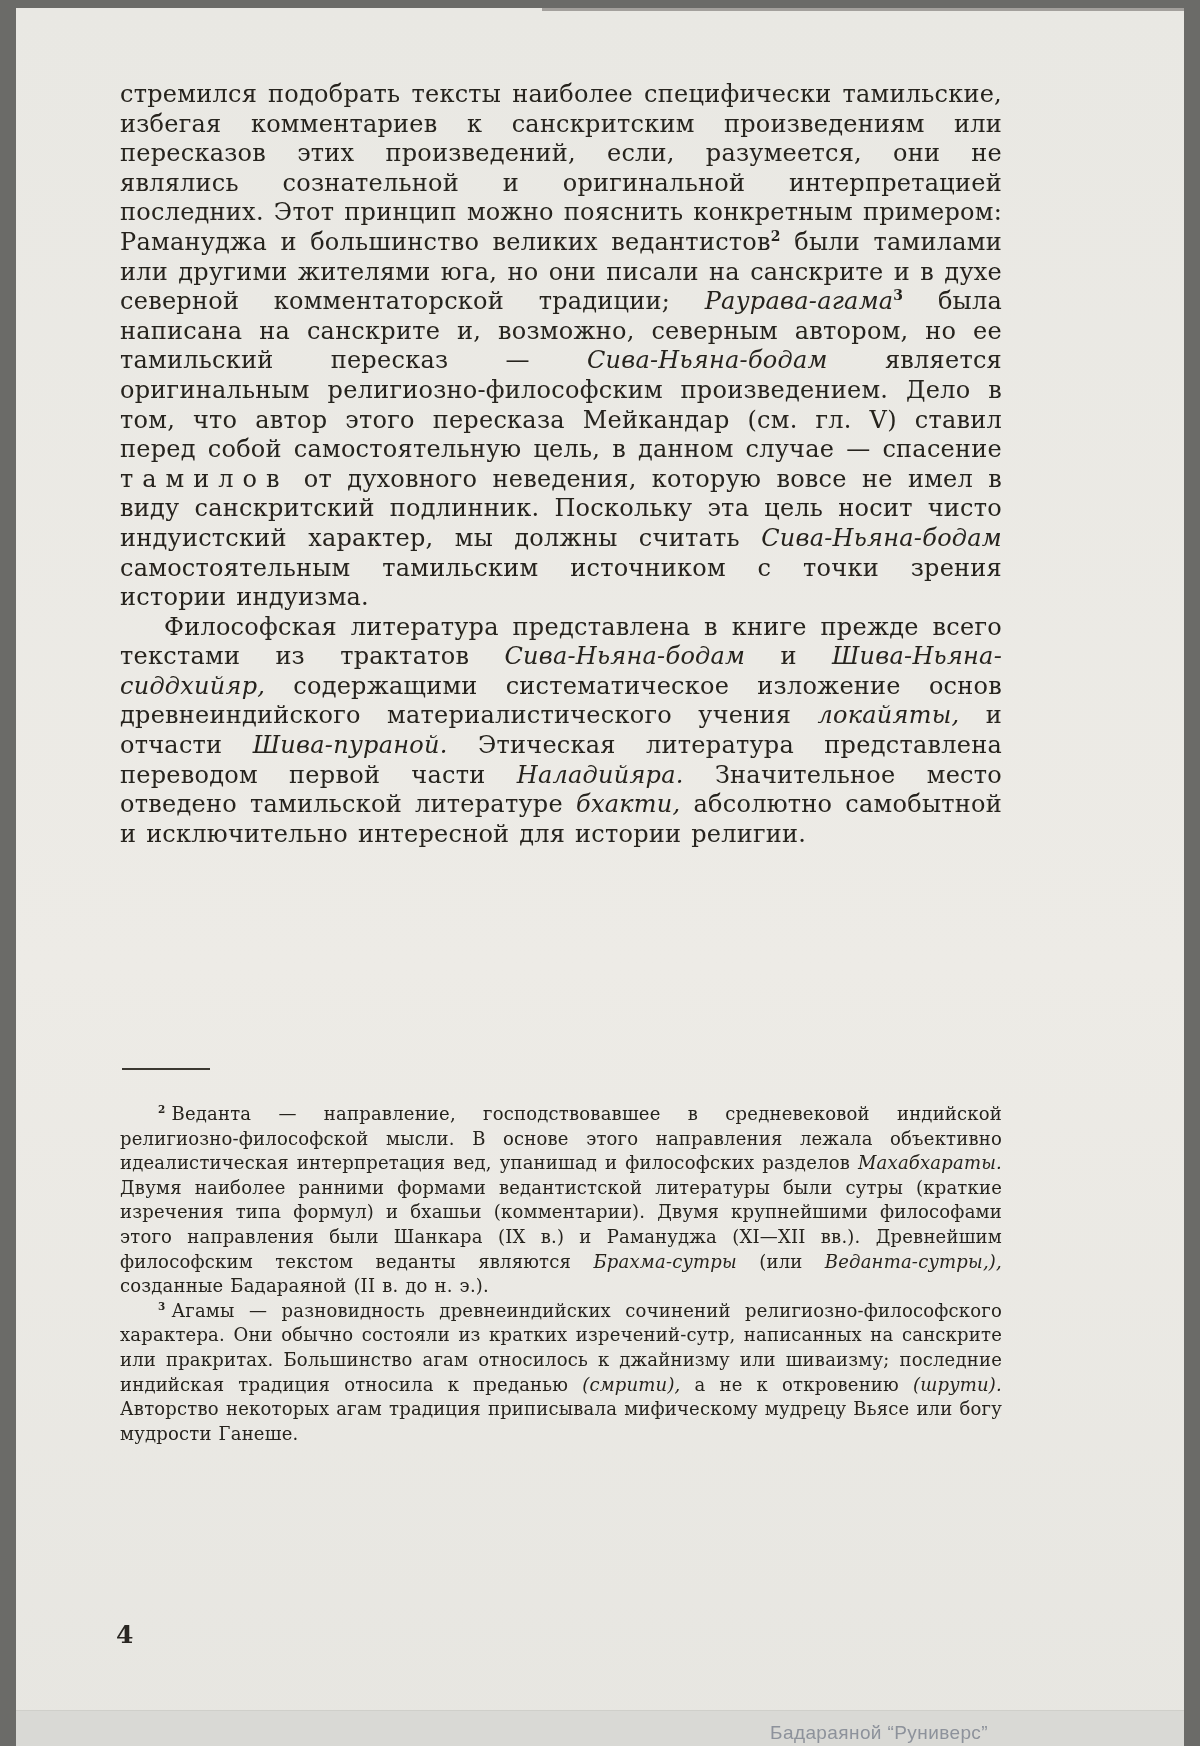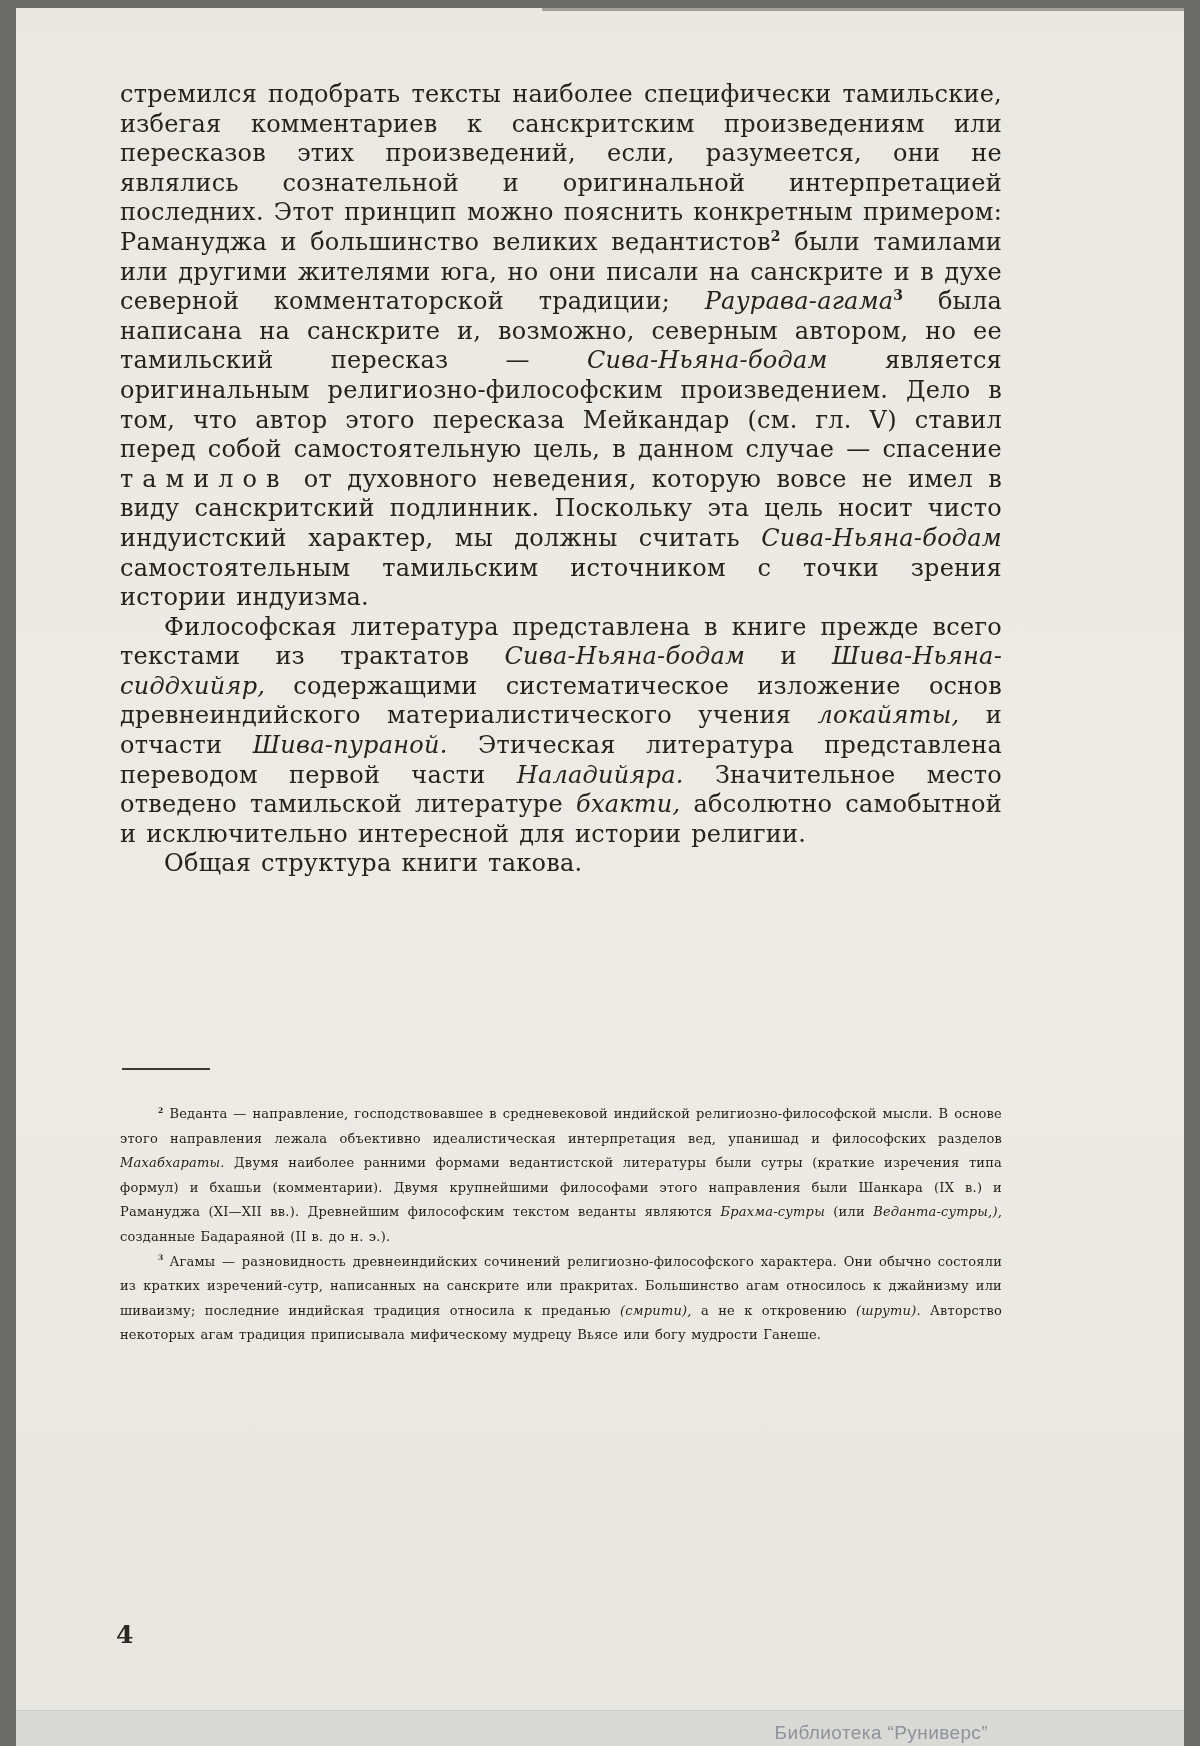--- a/index.html
+++ b/index.html
@@ -28,21 +28,21 @@
   p.para.indent { text-indent:44px; }
   .it { font-style:italic; }
   sup { font-size:58%; vertical-align:super; line-height:0; font-weight:bold; }
   .sp { letter-spacing:9px; }
   .fn-divider {
     position:absolute; left:106px; top:1060px;
     width:88px; height:2px; background:#3b3831;
   }
   .footnotes { position:absolute; left:104px; top:1094px; width:882px; }
   p.footnote {
-    font-size:13px;
+    font-size:18px;
     line-height:24.6px;
     text-align:justify;
     text-indent:38px;
     letter-spacing:.2px;
     word-spacing:1px;
   }
   .fn-marker { margin-right:6px; }
   .page-number {
     position:absolute; left:100px; top:1612px;
     font-size:25px; font-weight:bold; color:#2a2722;
@@ -61,28 +61,27 @@
 </style>
 </head>
 <body>
 
 <div class="page">
   <div class="scan-edge-top"></div>
 
   <div class="text-block">
       <p class="para"><span>стремился подобрать тексты наиболее специфически тамильские, избегая комментариев к санскритским произведениям или пересказов этих произведений, если, разумеется, они не являлись сознательной и оригинальной интерпретацией последних. Этот принцип можно пояснить конкретным примером: Рамануджа и большинство великих ведантистов</span><sup>2</sup><span> были тамилами или другими жителями юга, но они писали на санскрите и в духе северной комментаторской традиции; </span><span class="it">Раурава-агама</span><sup>3</sup><span> была написана на санскрите и, возможно, северным автором, но ее тамильский пересказ — </span><span class="it">Сива-Ньяна-бодам</span><span> является оригинальным религиозно-философским произведением. Дело в том, что автор этого пересказа Мейкандар (см. гл. V) ставил перед собой самостоятельную цель, в данном случае — спасение </span><span class="sp">тамилов</span><span> от духовного неведения, которую вовсе не имел в виду санскритский подлинник. Поскольку эта цель носит чисто индуистский характер, мы должны считать </span><span class="it">Сива-Ньяна-бодам</span><span> самостоятельным тамильским источником с точки зрения истории индуизма.</span></p>
       <p class="para indent"><span>Философская литература представлена в книге прежде всего текстами из трактатов </span><span class="it">Сива-Ньяна-бодам</span><span> и </span><span class="it">Шива-Ньяна-сиддхийяр,</span><span> содержащими систематическое изложение основ древнеиндийского материалистического учения </span><span class="it">локайяты,</span><span> и отчасти </span><span class="it">Шива-пураной.</span><span> Этическая литература представлена переводом первой части </span><span class="it">Наладийяра.</span><span> Значительное место отведено тамильской литературе </span><span class="it">бхакти,</span><span> абсолютно самобытной и исключительно интересной для истории религии.</span></p>
-      <p class="para indent"><span>Общая структура книги такова.</span></p>
     </div>
 
   <div class="fn-divider"></div>
 
   <div class="footnotes">
       <p class="footnote"><sup class="fn-marker">2</sup><span>Веданта — направление, господствовавшее в средневековой индийской религиозно-философской мысли. В основе этого направления лежала объективно идеалистическая интерпретация вед, упанишад и философских разделов </span><span class="it">Махабхараты.</span><span> Двумя наиболее ранними формами ведантистской литературы были сутры (краткие изречения типа формул) и бхашьи (комментарии). Двумя крупнейшими философами этого направления были Шанкара (IX в.) и Рамануджа (XI—XII вв.). Древнейшим философским текстом веданты являются </span><span class="it">Брахма-сутры</span><span> (или </span><span class="it">Веданта-сутры,),</span><span> созданные Бадараяной (II в. до н. э.).</span></p>
       <p class="footnote"><sup class="fn-marker">3</sup><span>Агамы — разновидность древнеиндийских сочинений религиозно-философского характера. Они обычно состояли из кратких изречений-сутр, написанных на санскрите или пракритах. Большинство агам относилось к джайнизму или шиваизму; последние индийская традиция относила к преданью </span><span class="it">(смрити),</span><span> а не к откровению </span><span class="it">(шрути).</span><span> Авторство некоторых агам традиция приписывала мифическому мудрецу Вьясе или богу мудрости Ганеше.</span></p>
     </div>
 
   <div class="page-number">4</div>
 
   <div class="watermark-bar">
-    <span class="watermark-text">Библиотека “Руниверс”</span>
+    <span class="watermark-text">Бадараяной “Руниверс”</span>
   </div>
 </div>
 
 </body></html>

